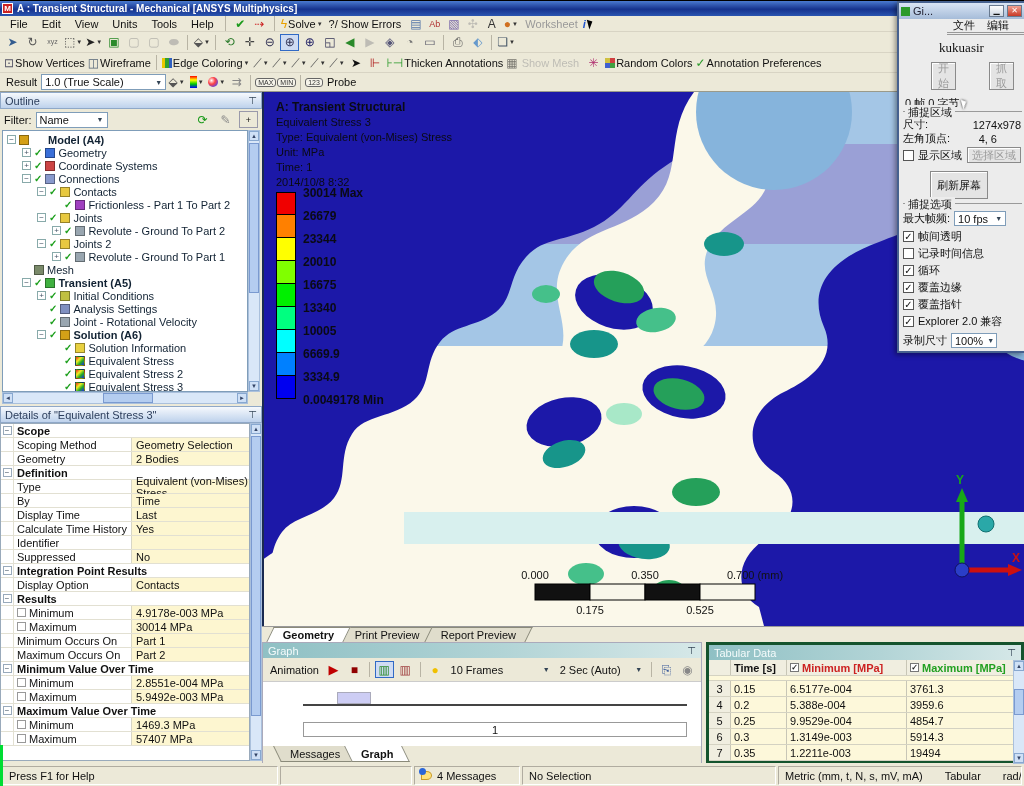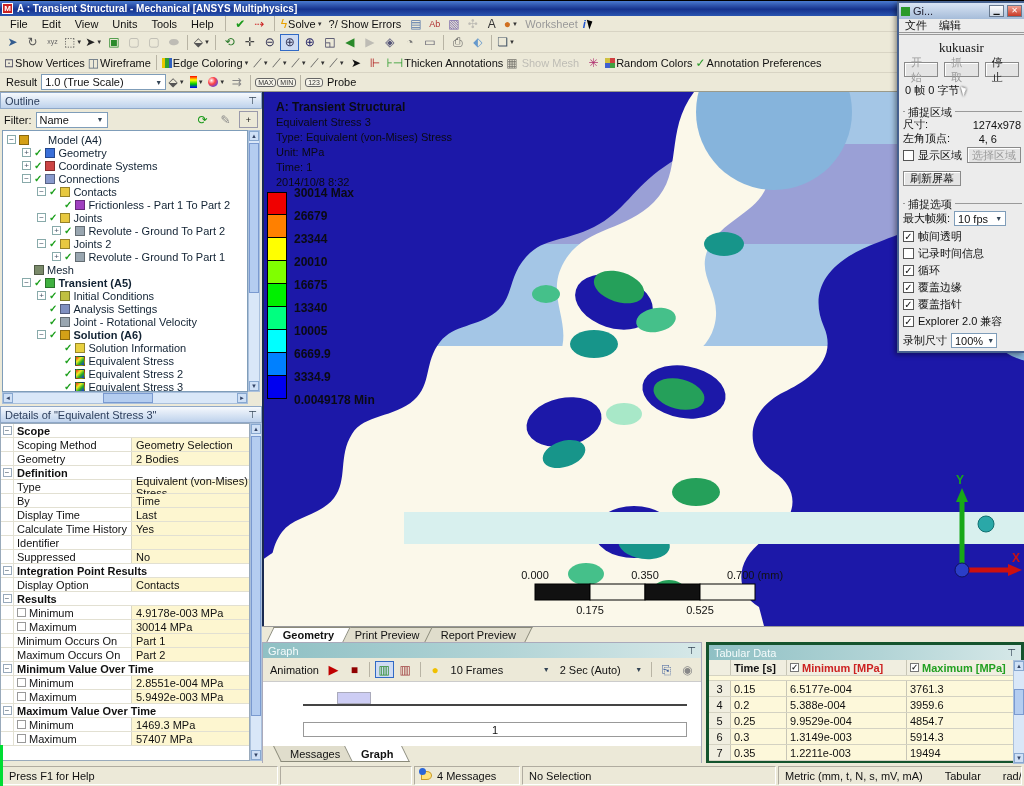--- a/index.html
+++ b/index.html
@@ -52,21 +52,21 @@
   .dgut{width:13px;background:#fff;border-right:1px solid #e2e0d2;display:flex;align-items:center;justify-content:center;}
   .dsec{flex:1;font-weight:bold;display:flex;align-items:center;padding-left:3px;background:#fff;}
   .dlab{width:118px;background:#fff;border-right:1px solid #d8d6c6;display:flex;align-items:center;padding-left:3px;gap:3px;}
   .dval{flex:1;background:#fdf6d0;display:flex;align-items:center;padding-left:4px;}
   .dchk{width:9px;height:9px;border:1px solid #999;background:#fff;flex:none;}
   .secx{width:9px;height:9px;border:1px solid #9ab;font-size:8px;line-height:7px;text-align:center;color:#456;}
   
   #viewport{left:262px;top:91px;width:762px;height:534px;background:#fbf8ea;border-left:2px solid #1a2a50;}
   #legend{position:absolute;left:12px;top:8px;color:#0a0a14;line-height:15px;}
   #legend .lt{font-weight:bold;font-size:12px;}
-  #scalebox{position:absolute;left:3px;top:100px;width:150px;height:230px;}
+  #scalebox{position:absolute;left:12px;top:100px;width:150px;height:230px;}
   .scell{position:absolute;left:0;width:20px;height:23px;border:1px solid #000;border-top:none;}
   .slab{position:absolute;left:27px;font-size:12px;font-weight:bold;color:#0a0a14;white-space:nowrap;}
   
   #vtabs{left:262px;top:625px;width:762px;height:16px;background:#ece9d8;display:flex;align-items:flex-end;padding-left:8px;border-top:1px solid #999;}
   .vtab{height:15px;padding:1px 12px;background:#e0ddcc;border:1px solid #8a8a7a;border-bottom:none;transform:skewX(-26deg);margin-right:-5px;display:flex;align-items:center;}
   .vtab>span{transform:skewX(26deg);}
   .vtab.active{background:#fff;font-weight:bold;z-index:2;}
   
   .dockhead{height:15px;background:linear-gradient(90deg,#8fc0c4,#b2d4d6 55%,#d6e8e8);color:#f4fbfb;display:flex;align-items:center;justify-content:space-between;padding:0 5px;font-size:11px;}
   #graphpanel{left:262px;top:641px;width:440px;height:121px;background:#f6f4ec;border:1px solid #aab;}
@@ -95,22 +95,22 @@
   .clipped{height:5px;background:#fdf8da;border-bottom:1px solid #d4d2c2;overflow:hidden;}
   .hchk{width:9px;height:9px;border:1px solid #777;background:#fff;font-size:8px;line-height:8px;text-align:center;color:#222;flex:none;}
   
   #statusbar{left:0;top:763px;width:1024px;height:23px;background:#ece9d8;display:flex;align-items:stretch;gap:2px;padding:2px;}
   .sseg{border:1px solid;border-color:#b0aca0 #fff #fff #b0aca0;display:flex;align-items:center;padding:0 6px;gap:5px;white-space:nowrap;overflow:hidden;}
   .balloon{width:11px;height:9px;background:#ffe27a;border:1px solid #c89b28;border-radius:50% 50% 50% 0;position:relative;}
   .balloon:after{content:"";position:absolute;left:-3px;top:-4px;width:7px;height:7px;background:#2a66d8;border-radius:50%;}
   
   #capwin{left:897px;top:0;width:127px;height:352px;background:#ececec;border:2px solid #46618f;border-right:none;box-shadow:-2px 2px 5px rgba(0,0,0,.4);z-index:50;font-size:11px;}
   #captitle{height:16px;background:linear-gradient(180deg,#d9e4f4,#a6bcd9);display:flex;align-items:center;gap:3px;padding:0 2px;}
-  #capmenu{height:16px;display:flex;gap:12px;padding:1px 6px;align-items:center;border-bottom:3px double #999;}
-  .capbtn{border:1px solid #8a8a8a;background:#e4e4e4;height:15px;padding:0 6px;display:inline-flex;align-items:center;box-shadow:1px 1px 0 #fff inset;}
+  #capmenu{height:16px;display:flex;gap:12px;padding:1px 6px;align-items:center;border-bottom:3px double #999;margin-left:48px;}
+  .capbtn{border:1px solid #8a8a8a;background:#e4e4e4;height:28px;padding:0 6px;display:inline-flex;align-items:center;box-shadow:1px 1px 0 #fff inset;margin-left:27px;}
   .capbtn.disabled{color:#9a9a9a;}
   .fieldset{position:absolute;left:4px;right:2px;border-top:1px solid #9a9a9a;}
   .fieldlab{position:absolute;left:2px;top:-7px;background:#ececec;padding:0 3px;}
   .caprow{position:absolute;left:4px;right:3px;display:flex;align-items:center;gap:4px;}
   .cchk{width:11px;height:11px;border:1px solid #555;background:#fff;font-size:10px;line-height:10px;text-align:center;flex:none;}
   .winbtn{width:15px;height:12px;border:1px solid #68798f;font-size:8px;line-height:10px;text-align:center;background:linear-gradient(#fdfdfd,#cdd6e2);}
   .winbtn.close{background:linear-gradient(#f0a090,#c83a28);color:#fff;}
   #greenmark{left:0;top:744px;width:3px;height:42px;background:#00dd33;z-index:60;}
 </style>
 </head>
@@ -369,21 +369,21 @@
           <span class="gl" style="color:#888">✎</span>
         </span>
       <span class="tbi" style="border:1px solid #99a">
           <span class="gl" style="font-size:9px">+</span>
         </span>
     </div>
     <div id="tree">
         <div class="trow" style="padding-left: 4px;">
           <span class="texp">−</span>
           <span class="tico" style="background: rgb(212, 160, 23);"></span>
-          <span class="tlbl" style="font-weight: normal; padding-left: 16px;">Model (A4)</span>
+          <span class="tlbl" style="font-weight: bold; padding-left: 16px;">Model (A4)</span>
         </div>
         <div class="trow" style="padding-left: 19px;">
           <span class="texp">+</span>
           <span class="tchk">✓</span>
           <span class="tico" style="background: rgb(58, 111, 216);"></span>
           <span class="tlbl">Geometry</span>
         </div>
         <div class="trow" style="padding-left: 19px;">
           <span class="texp">+</span>
           <span class="tchk">✓</span>

